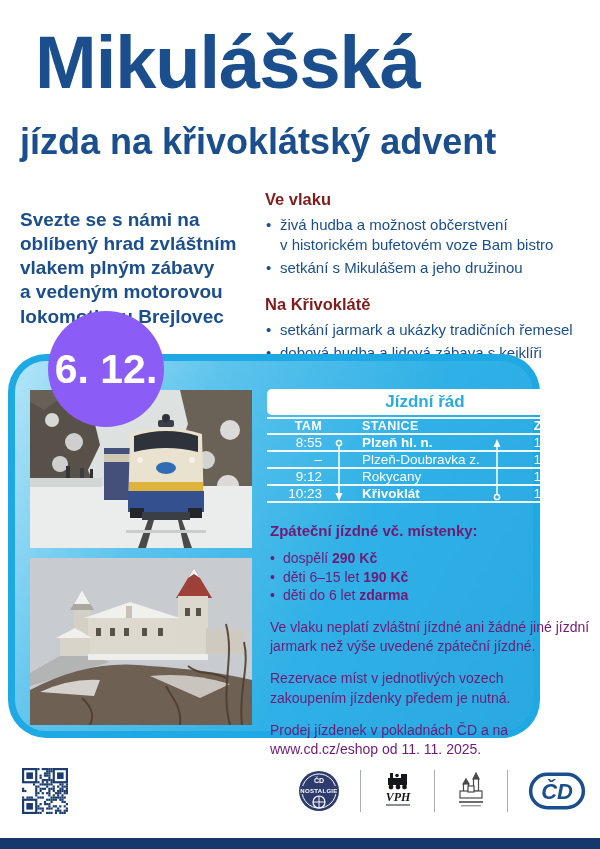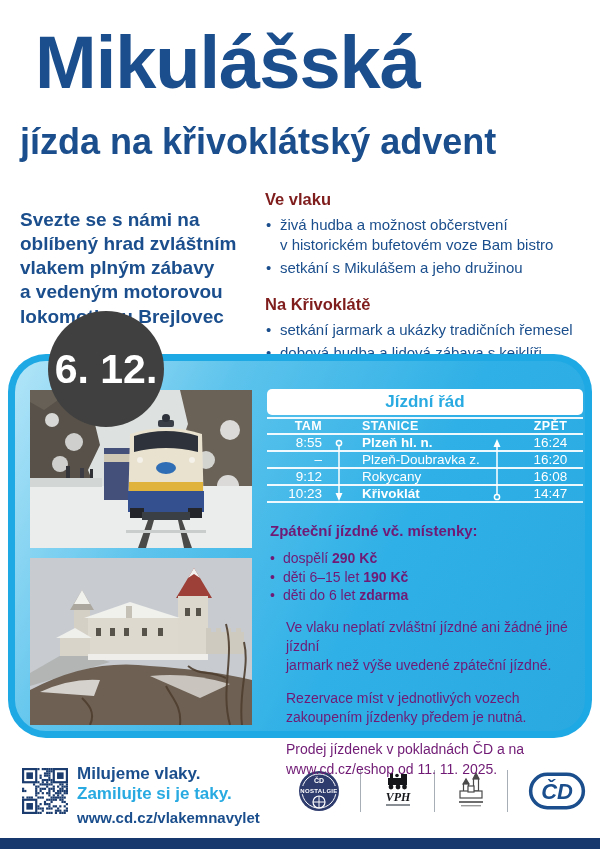--- a/index.html
+++ b/index.html
@@ -33,27 +33,27 @@
   .sec li {
     position:relative; padding-left:15px;
     font-size:15px; line-height:1.3; color:#1a4e8c; margin-bottom:4px;
   }
   .sec li::before { content:"•"; position:absolute; left:1px; top:0; }
   .sec li span { display:block; }
   .sec + .sec { margin-top:17px; }
   
   .date-badge {
     position:absolute; left:48px; top:311px; width:116px; height:116px;
-    background:#404040; border-radius:50%;
+    background:#8b5cf6; border-radius:50%;
     display:flex; align-items:center; justify-content:center;
     color:#fff; font-size:41px; font-weight:700; z-index:6;
   }
   
   .panel {
-    position:absolute; left:8px; top:354px; width:584px; height:384px;
+    position:absolute; left:8px; top:354px; width:532px; height:384px;
     background:#1ea8e4; border-radius:38px; z-index:1;
   }
   .panel-inner {
     position:absolute; inset:7px; border-radius:31px;
     background:linear-gradient(118deg,#b2e5f8 0%,#5cc3ec 30%,#2fb0e6 62%,#29a9e0 100%);
   }
   .photo {
     position:absolute; left:22px; overflow:hidden; background:#d8dcdb;
   }
   .photo.train { top:36px; width:222px; height:158px; }
@@ -89,21 +89,21 @@
   .tt-arrow.left { left:66px; }
   .tt-arrow.right { left:224px; }
   
   .pricing { position:absolute; left:262px; top:168px; width:326px; color:#701a75; }
   .pricing h4 { font-size:15px; font-weight:700; margin-bottom:10px; }
   .pricing ul { list-style:none; }
   .pricing li { position:relative; padding-left:13px; font-size:14px; line-height:1.33; }
   .pricing li::before { content:"•"; position:absolute; left:0; top:0; }
   .pricing li b { font-weight:700; }
   .note { margin-top:13px; font-size:14px; line-height:1.38; }
-  .note span { display:block;margin-left:16px; }
+  .note span { display:block; }
   
   .footer { position:absolute; left:0; top:755px; width:600px; height:83px; background:#fff; }
   .qr { position:absolute; left:22px; top:13px; width:46px; height:46px; }
   .slogan { position:absolute; left:77px; top:9px; }
   .slogan .l1 { font-size:17px; font-weight:700; color:#1a4e8c; }
   .slogan .l2 { font-size:17px; font-weight:700; color:#29abe2; }
   .slogan .l3 { font-size:15px; font-weight:700; color:#1a4e8c; margin-top:5px; }
   .logos {
     position:absolute; left:298px; top:8px; width:288px; height:56px;
     display:flex; align-items:center; justify-content:space-between;
@@ -457,25 +457,20 @@
       <rect x="0" y="0" width="15.333333333333336" height="15.333333333333336" fill="#1b3c6e"></rect>
       <rect x="2.1904761904761907" y="2.1904761904761907" width="10.952380952380953" height="10.952380952380953" fill="#fff"></rect>
       <rect x="4.380952380952381" y="4.380952380952381" width="6.571428571428572" height="6.571428571428572" fill="#1b3c6e"></rect>
       <rect x="30.66666666666667" y="0" width="15.333333333333336" height="15.333333333333336" fill="#1b3c6e"></rect>
       <rect x="32.85714285714286" y="2.1904761904761907" width="10.952380952380953" height="10.952380952380953" fill="#fff"></rect>
       <rect x="35.04761904761905" y="4.380952380952381" width="6.571428571428572" height="6.571428571428572" fill="#1b3c6e"></rect>
       <rect x="0" y="30.66666666666667" width="15.333333333333336" height="15.333333333333336" fill="#1b3c6e"></rect>
       <rect x="2.1904761904761907" y="32.85714285714286" width="10.952380952380953" height="10.952380952380953" fill="#fff"></rect>
       <rect x="4.380952380952381" y="35.04761904761905" width="6.571428571428572" height="6.571428571428572" fill="#1b3c6e"></rect>
     </svg>
-  <div class="slogan">
-    <div class="l1">Milujeme vlaky.</div>
-    <div class="l2">Zamilujte si je taky.</div>
-    <div class="l3">www.cd.cz/vlakemnavylet</div>
-  </div>
   <div class="logos">
     <svg width="42" height="42" viewBox="0 0 42 42">
       <circle cx="21" cy="21" r="20" fill="#2e3b6d"></circle>
       <circle cx="21" cy="21" r="17" fill="none" stroke="#ffffff" stroke-width="1"></circle>
       <text x="21" y="13" text-anchor="middle" font-size="7" font-weight="bold" fill="#ffffff" font-family="Liberation Sans, sans-serif">ČD</text>
       <rect x="3" y="16" width="36" height="8" fill="#2e3b6d"></rect>
       <text x="21" y="22.5" text-anchor="middle" font-size="6" font-weight="bold" fill="#ffffff" letter-spacing=".3" font-family="Liberation Sans, sans-serif">NOSTALGIE</text>
       <circle cx="21" cy="32" r="6" fill="none" stroke="#ffffff" stroke-width="1.2"></circle>
       <line x1="15" y1="32" x2="27" y2="32" stroke="#ffffff" stroke-width="1"></line>
       <line x1="21" y1="26" x2="21" y2="38" stroke="#ffffff" stroke-width="1"></line>

